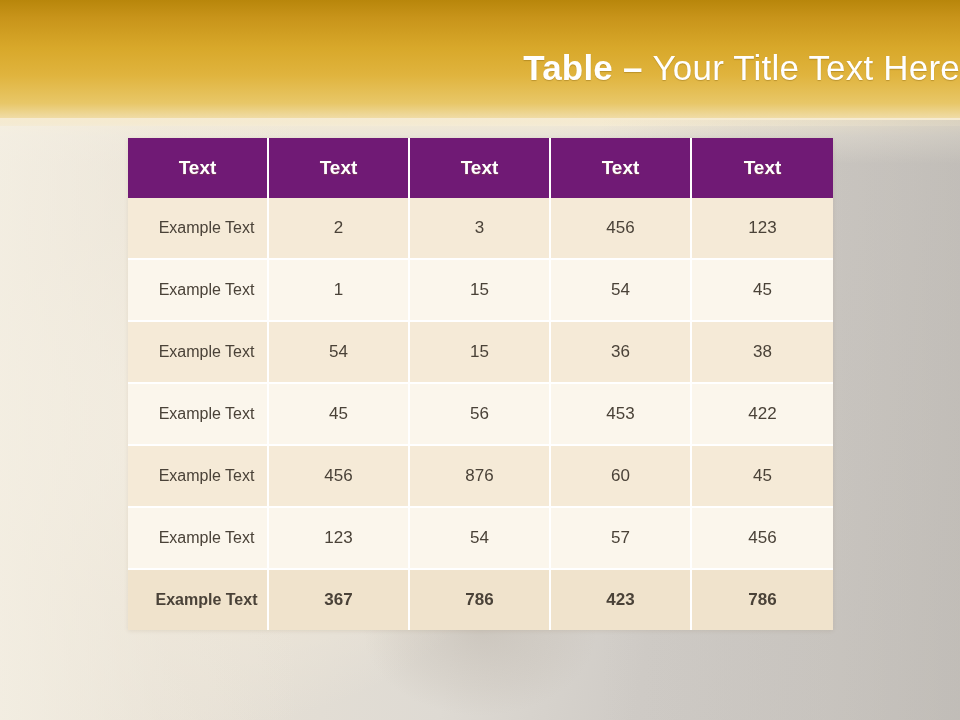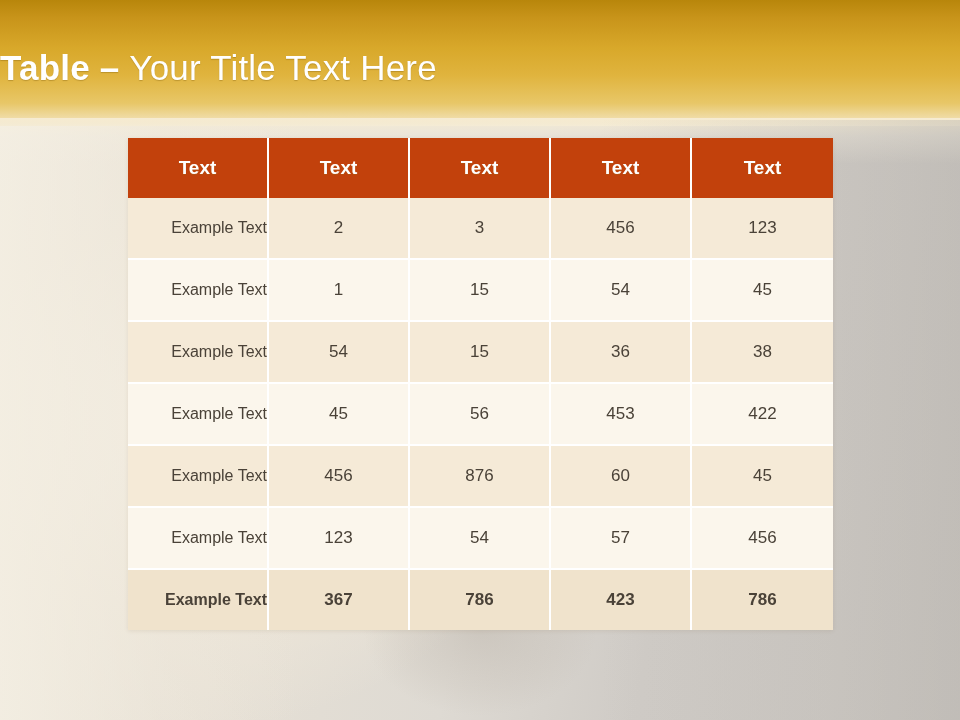--- a/index.html
+++ b/index.html
@@ -67,21 +67,21 @@
     height: 620px;
     background: linear-gradient(90deg, rgba(190,186,180,0) 0%, rgba(186,182,176,0.25) 60%, rgba(178,174,168,0.42) 100%);
   }
 
   
   .title {
     position: absolute;
     left: 0;
     right: 0;
     top: 48px;
-    text-align: left;
+    text-align: right;
     font-size: 35px;
     color: #ffffff;
     letter-spacing: 0.2px;
     text-shadow: 0 1px 1px rgba(120,85,10,0.35);
     white-space: nowrap;
   }
   .title .bold {
     font-weight: bold;
   }
   .title .light {
@@ -109,29 +109,29 @@
     font-size: 17px;
     color: #4a4238;
     text-align: center;
     vertical-align: middle;
   }
   table.data-table th:last-child,
   table.data-table td:last-child {
     border-right: none;
   }
   table.data-table thead th {
-    background: #c2410c;
+    background: #701a75;
     color: #ffffff;
     font-weight: bold;
     font-size: 19px;
     height: 60px;
     text-shadow: 0 1px 1px rgba(150,115,30,0.35);
   }
   table.data-table tbody td.label-cell {
-    text-align: right;
+    text-align: center;
     padding-left: 18px;
     font-size: 16px;
     margin-top: 18px;
   }
   tbody tr.row-odd td {
     background: #f5ead7;
   }
   tbody tr.row-even td {
     background: #fbf6ec;
   }

